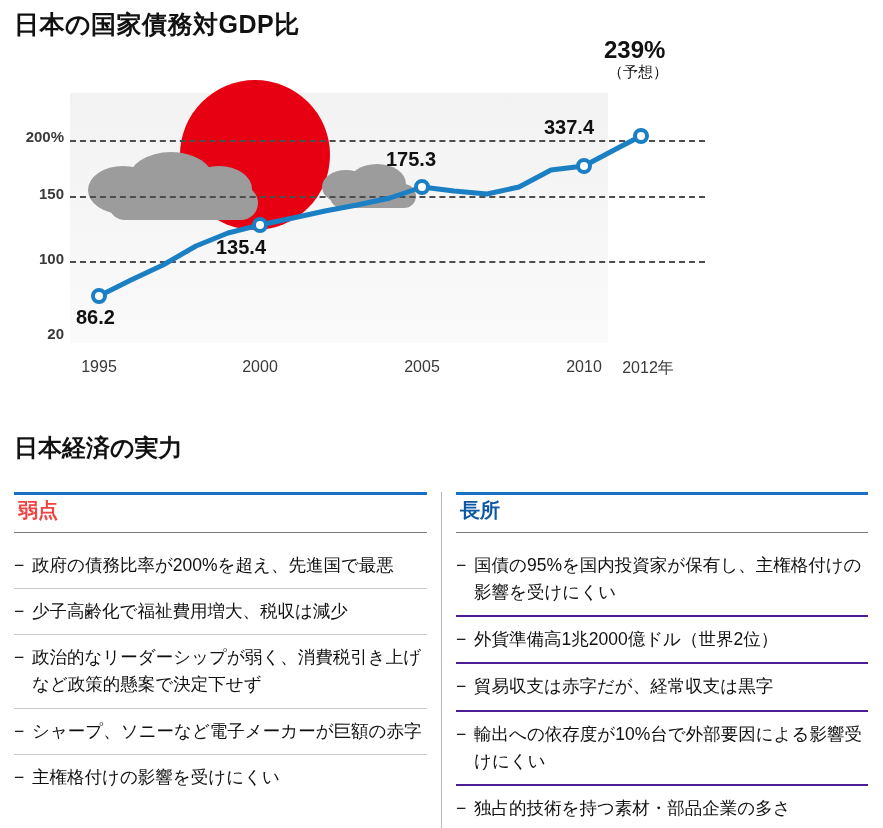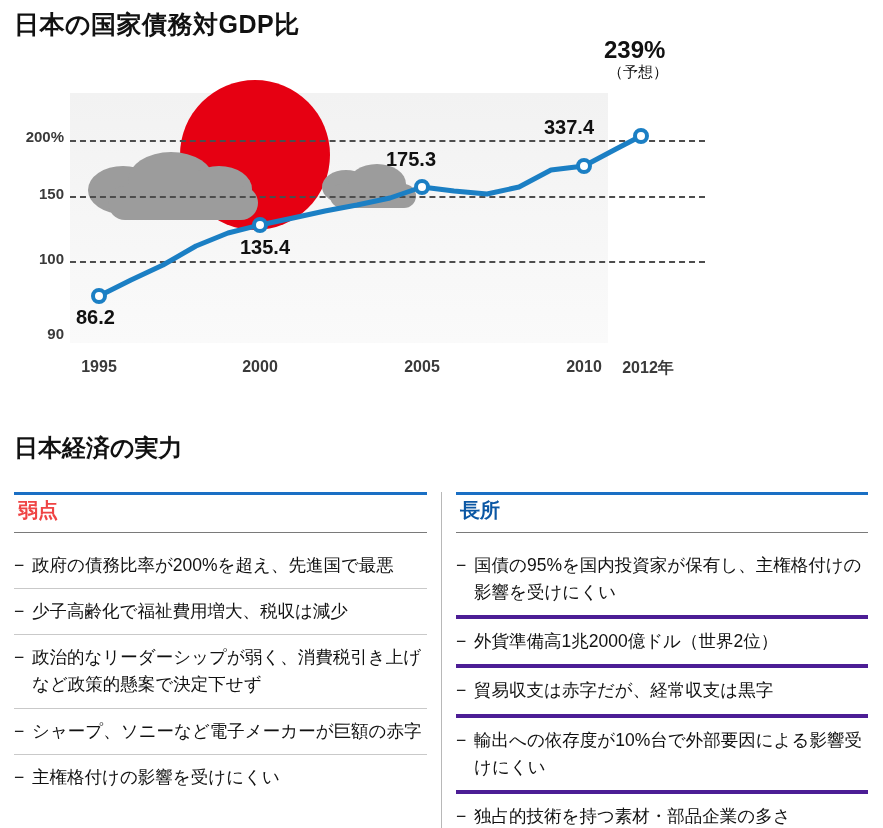--- a/index.html
+++ b/index.html
@@ -66,21 +66,21 @@
     width: 46px;
     text-align: right;
     font-size: 15px;
     color: #3a3a3a;
     font-weight: bold;
   }
   .xtick {
     position: absolute;
     font-size: 16px;
     color: #3a3a3a;
-    font-weight: bold;
+    font-weight: normal;
     text-align: center;
   }
   .flag-circle {
     position: absolute;
     left: 180px;
     top: 32px;
     width: 150px;
     height: 150px;
     border-radius: 50%;
     background: #e60012;
@@ -168,21 +168,21 @@
     border-bottom: none;
   }
   ul.bullets li::before {
     content: "−";
     position: absolute;
     left: 0;
     top: 9px;
     color: #111111;
   }
   .col.right ul.bullets li {
-    border-bottom: 4px solid #4c1d95;
+    border-bottom: 2px solid #4c1d95;
   }
 </style>
 </head>
 <body>
 
 <div class="page">
 
   <div class="chart-title">日本の国家債務対GDP比</div>
 
   <div class="chart-area">
@@ -200,33 +200,33 @@
 
     <div class="forecast-band"></div>
 
     <div class="gridline" style="top:92px;"></div>
     <div class="gridline" style="top:148px;"></div>
     <div class="gridline" style="top:213px;"></div>
 
     <div class="ytick" style="top:80px;">200%</div>
     <div class="ytick" style="top:137px;">150</div>
     <div class="ytick" style="top:202px;">100</div>
-    <div class="ytick" style="top:277px;">90</div>
+    <div class="ytick" style="top:277px;">20</div>
 
     <svg class="svg-layer" viewBox="0 0 883 345">
       <polyline points="99,248 131,232 163,217 196,198 228,185 260,177 293,170 325,163 357,157 390,150 422,139 454,143 487,146 519,139 551,122 584,118 616,101 641,88" fill="none" stroke="#1b7fc4" stroke-width="5" stroke-linejoin="round" stroke-linecap="round"></polyline>
       <circle cx="99" cy="248" r="6" fill="#ffffff" stroke="#1b7fc4" stroke-width="4"></circle>
       <circle cx="260" cy="177" r="6" fill="#ffffff" stroke="#1b7fc4" stroke-width="4"></circle>
       <circle cx="422" cy="139" r="6" fill="#ffffff" stroke="#1b7fc4" stroke-width="4"></circle>
       <circle cx="584" cy="118" r="6" fill="#ffffff" stroke="#1b7fc4" stroke-width="4"></circle>
       <circle cx="641" cy="88" r="6" fill="#ffffff" stroke="#1b7fc4" stroke-width="4"></circle>
     </svg>
 
     <div class="pt-label" style="left:76px; top:258px;">86.2</div>
-    <div class="pt-label" style="left:240px; top:188px;">135.4</div>
+    <div class="pt-label" style="left:216px; top:188px;">135.4</div>
     <div class="pt-label" style="left:386px; top:100px;">175.3</div>
     <div class="pt-label" style="left:544px; top:68px;">337.4</div>
     <div class="pt-label big" style="left:604px; top:-12px;">239%</div>
     <div class="pt-sub" style="left:608px; top:15px;">（予想）</div>
 
     <div class="xtick" style="left:69px; top:310px; width:60px;">1995</div>
     <div class="xtick" style="left:230px; top:310px; width:60px;">2000</div>
     <div class="xtick" style="left:392px; top:310px; width:60px;">2005</div>
     <div class="xtick" style="left:554px; top:310px; width:60px;">2010</div>
     <div class="xtick" style="left:608px; top:310px; width:80px;">2012年</div>

